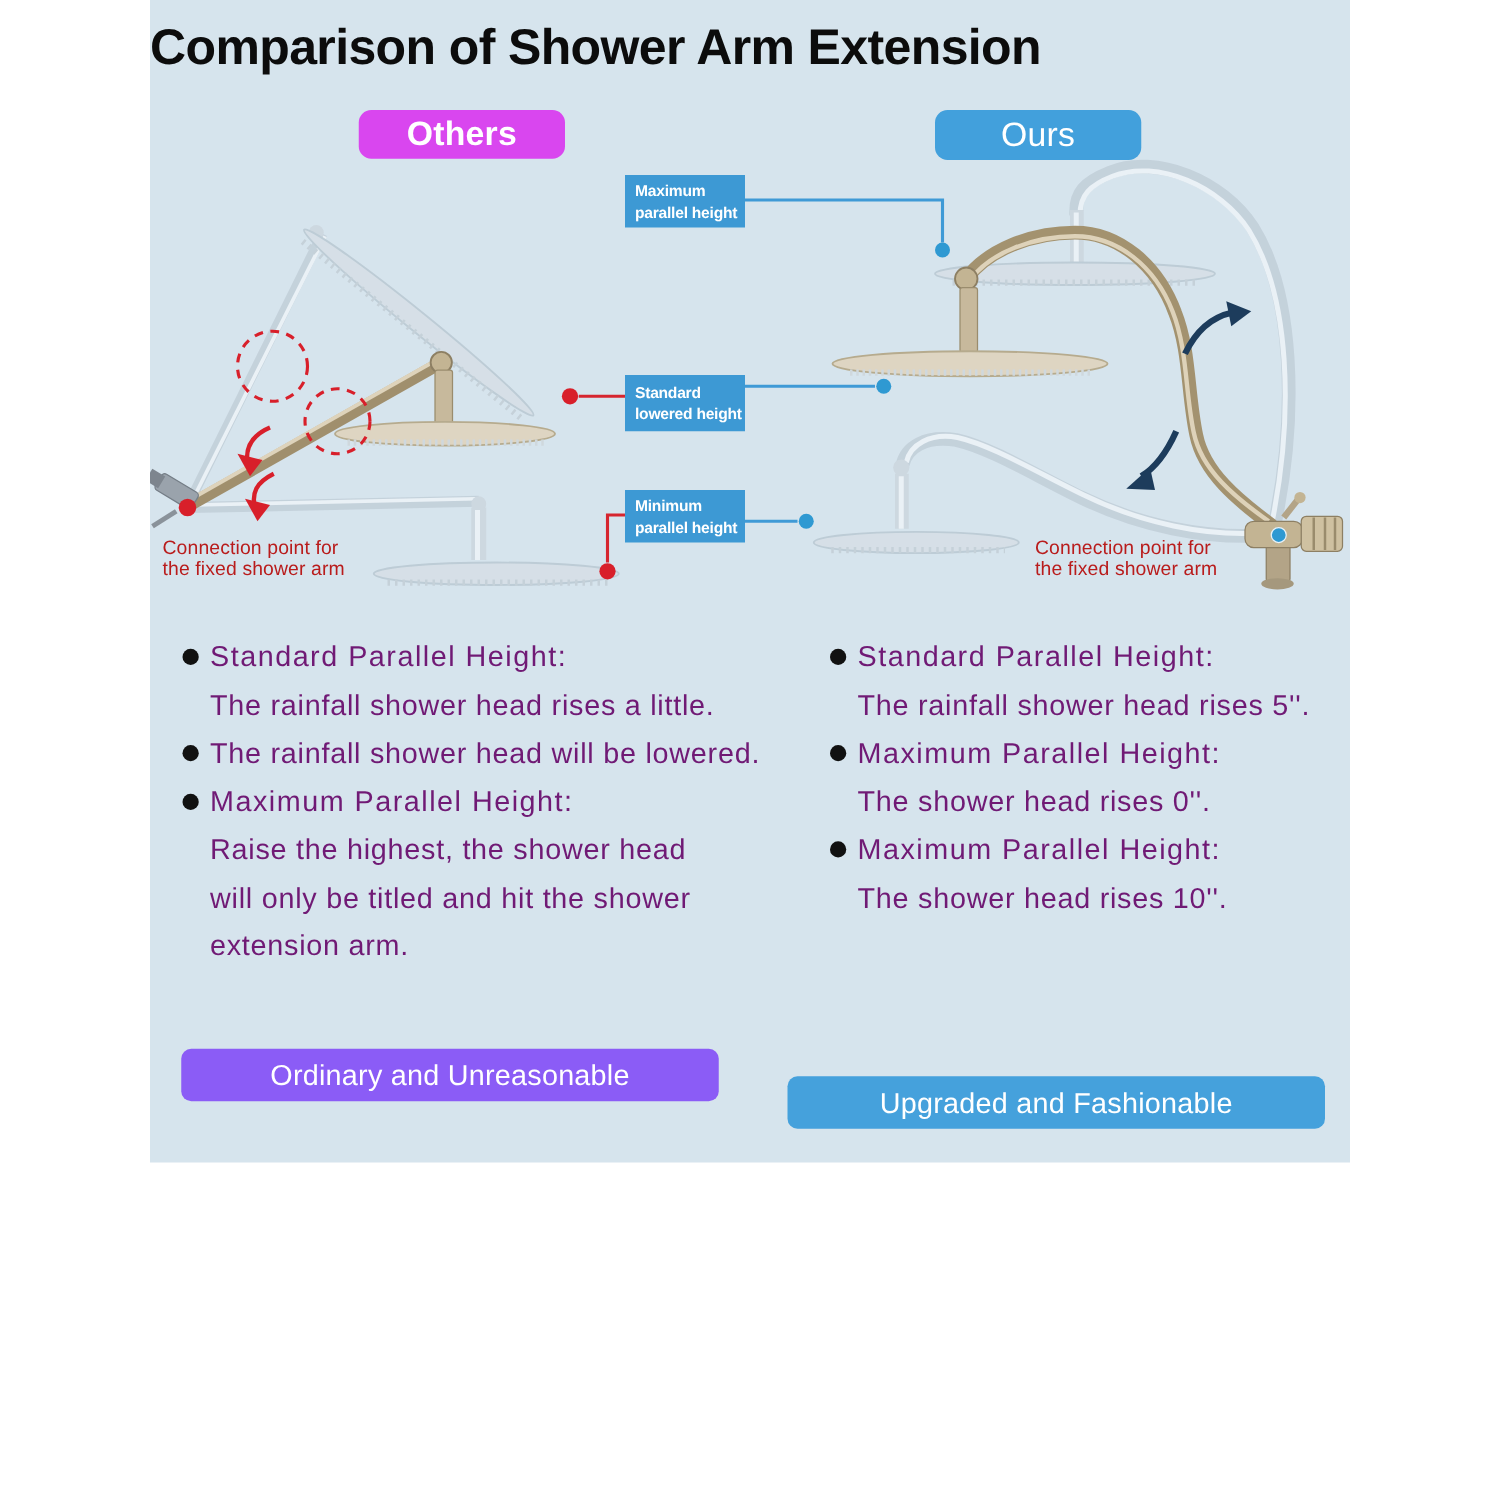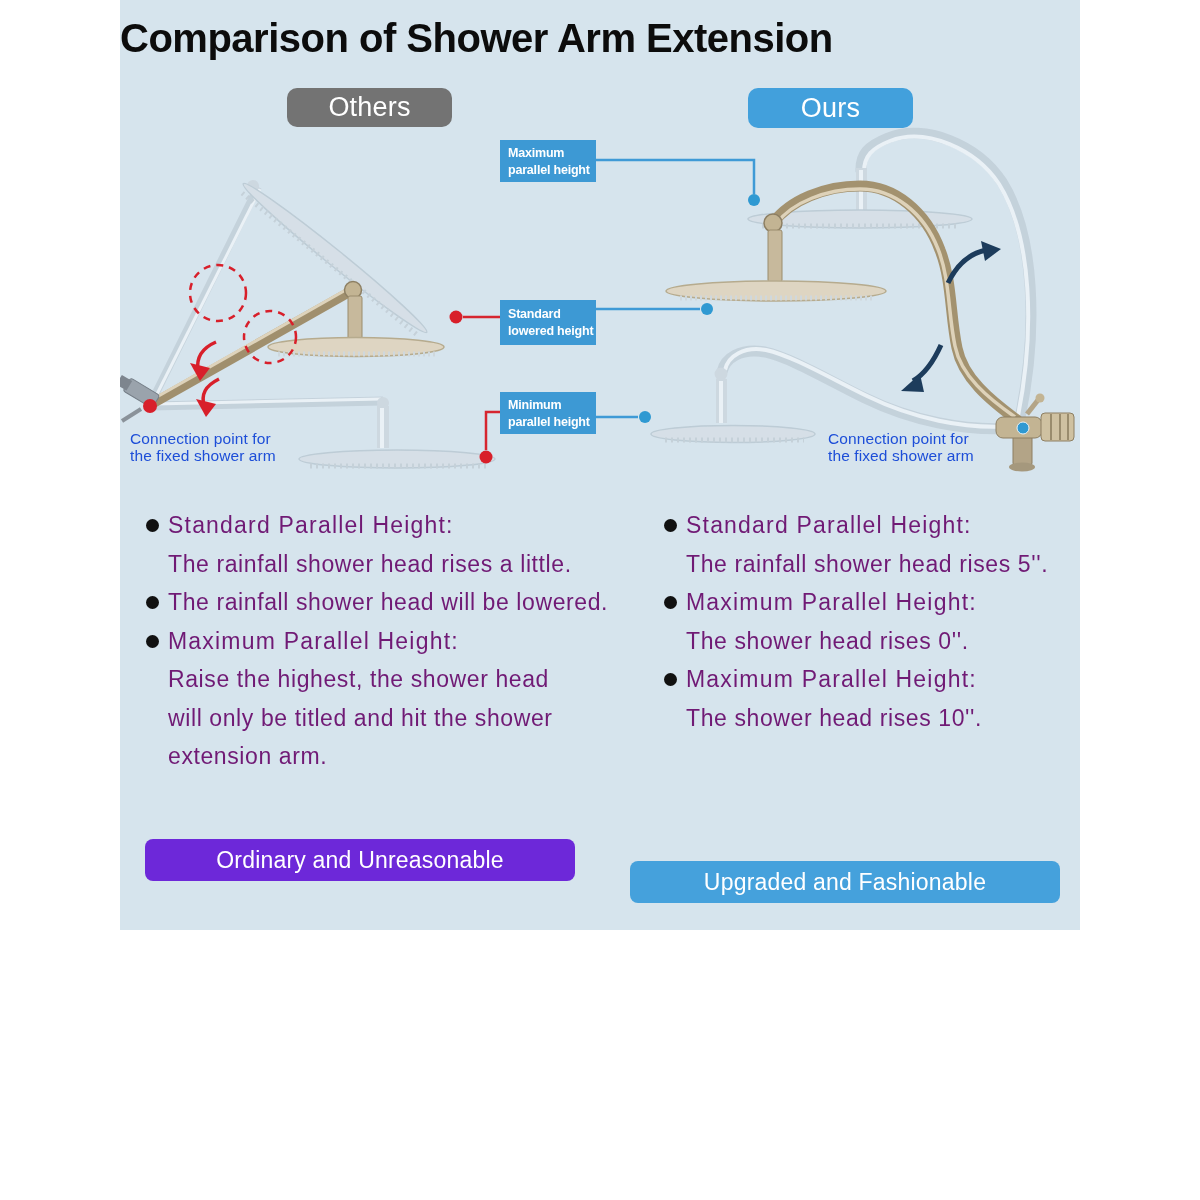--- a/index.html
+++ b/index.html
@@ -6,46 +6,46 @@
   body { width:1200px; height:1200px; background:#ffffff; font-family:"Liberation Sans", sans-serif; position:relative; overflow:hidden; }
   #stage { position:absolute; left:0; top:0; width:1200px; height:1200px; background:#ffffff; }
   .panel { position:absolute; left:120px; top:0; width:960px; height:930px; background:#d6e4ed; }
   .panel-svg { position:absolute; left:0; top:0; width:960px; height:930px; }
 
   .title { position:absolute; top:16px; left:0; width:100%; text-align:left;
            font-size:40px; font-weight:700; color:#0c0c0c; letter-spacing:-0.5px; }
 
   .badge { position:absolute; border-radius:10px; color:#ffffff; text-align:center;
            font-size:27px; letter-spacing:0.2px; }
-  .badge.others { left:167px; top:88px; width:165px; height:39px; line-height:39px; background:#737373; }
+  .badge.others { left:167px; top:88px; width:165px; height:39px; line-height:39px; background:#d946ef;font-weight:bold; }
   .badge.ours   { left:628px; top:88px; width:165px; height:40px; line-height:40px; background:#42a0dc; }
 
   .hlabel { position:absolute; left:380px; width:96px; background:#3d99d4; border-radius:0;
             color:#ffffff; font-size:12.5px; font-weight:700; line-height:16.5px;
             padding:5px 0 0 8px; letter-spacing:-0.2px; white-space:pre-line; }
   .hlabel.max { top:140px; height:42px; }
   .hlabel.std { top:300px; height:45px; padding-top:6px; }
   .hlabel.min { top:392px; height:42px; }
 
-  .caption { position:absolute; font-size:15.5px; line-height:16.5px; color:#1d4ed8;
+  .caption { position:absolute; font-size:15.5px; line-height:16.5px; color:#b91c1c;
              letter-spacing:0.1px; white-space:pre-line; }
   .caption.l { left:10px;  top:431px; }
   .caption.r { left:708px; top:431px; }
 
   .bullets { position:absolute; top:506px; color:#701a75; font-size:23px; line-height:38.5px; }
   .bullets.l { left:26px;  width:524px; }
   .bullets.r { left:544px; width:414px; }
   .item { position:relative; padding-left:22px; }
   .item .dot { position:absolute; left:0; top:13px; width:13px; height:13px; border-radius:50%; background:#111111; }
   .item .h { letter-spacing:1.2px; }
   .item .b { letter-spacing:0.6px; white-space:pre-line; }
 
   .verdict { position:absolute; top:839px; width:430px; height:42px; line-height:42px;
              border-radius:8px; color:#ffffff; text-align:center; font-size:23px; letter-spacing:0.2px; }
-  .verdict.red  { left:25px;  background:#6d28d9; }
+  .verdict.red  { left:25px;  background:#8b5cf6; }
   .verdict.blue { left:510px; background:#45a1dc;margin-top:22px; }
 </style>
 </head>
 <body>
 
 <div id="stage">
   <div class="panel">
 
     <svg class="panel-svg" viewBox="0 0 960 930">
 

